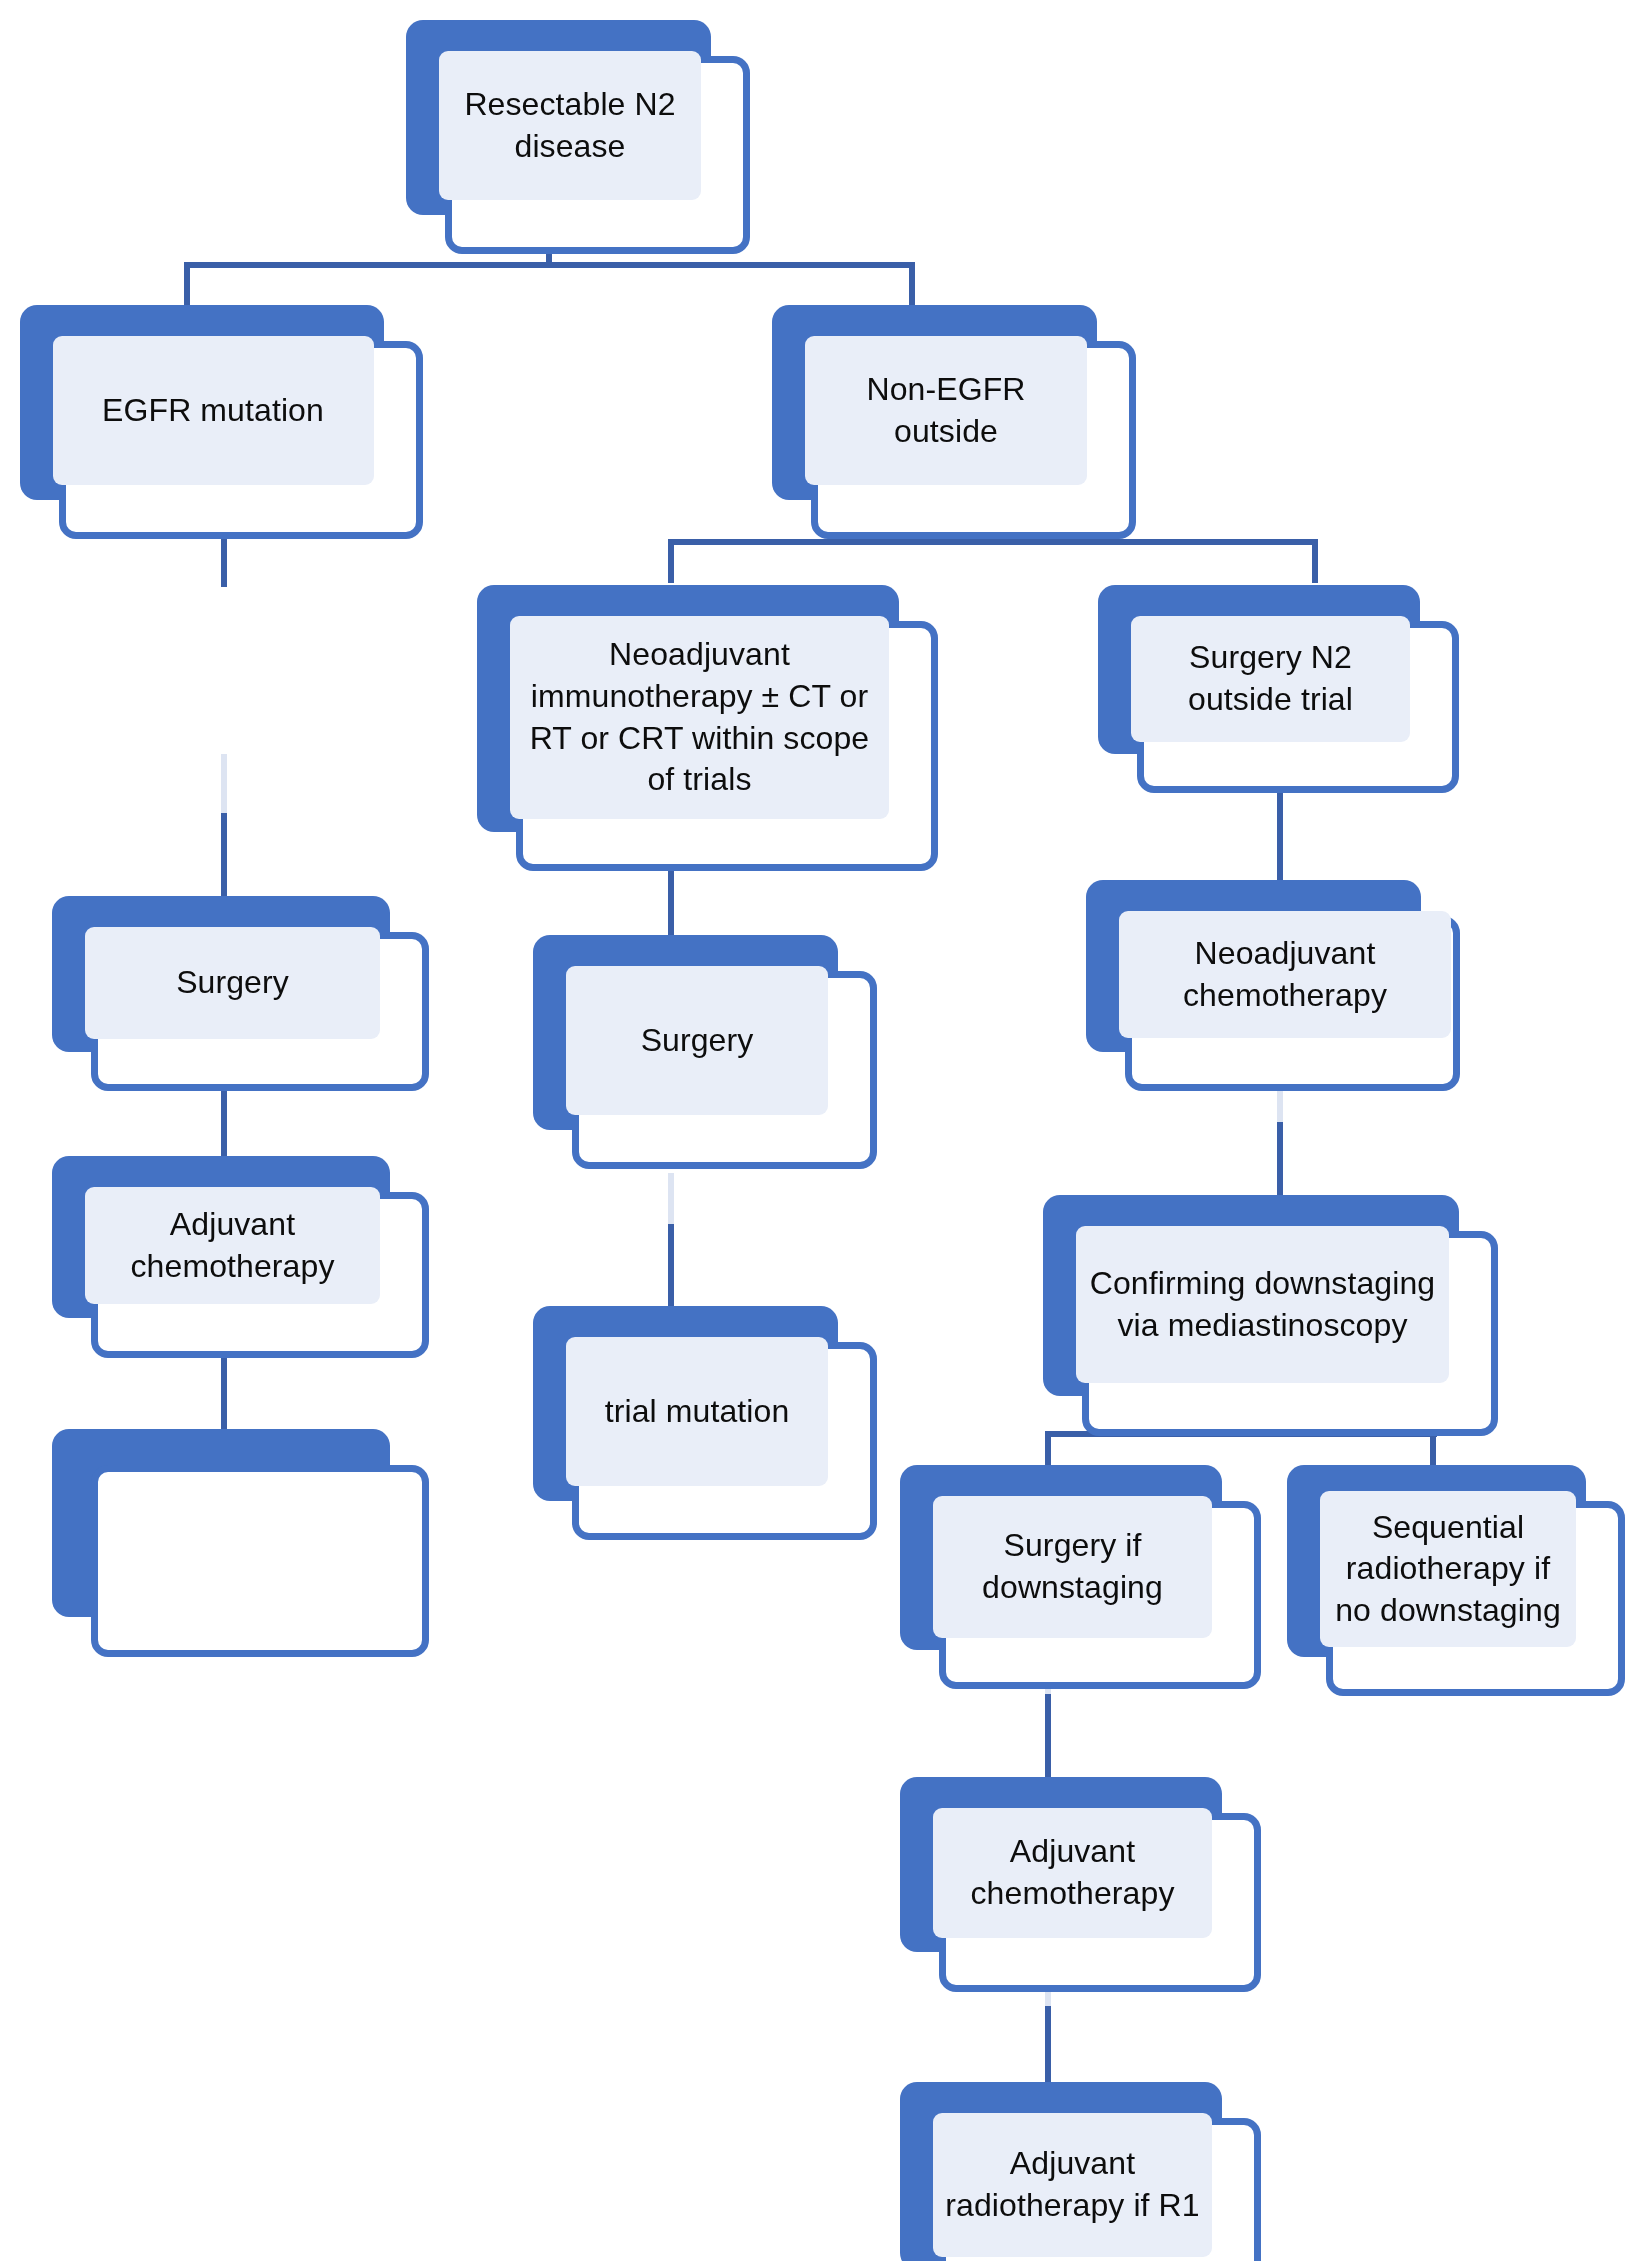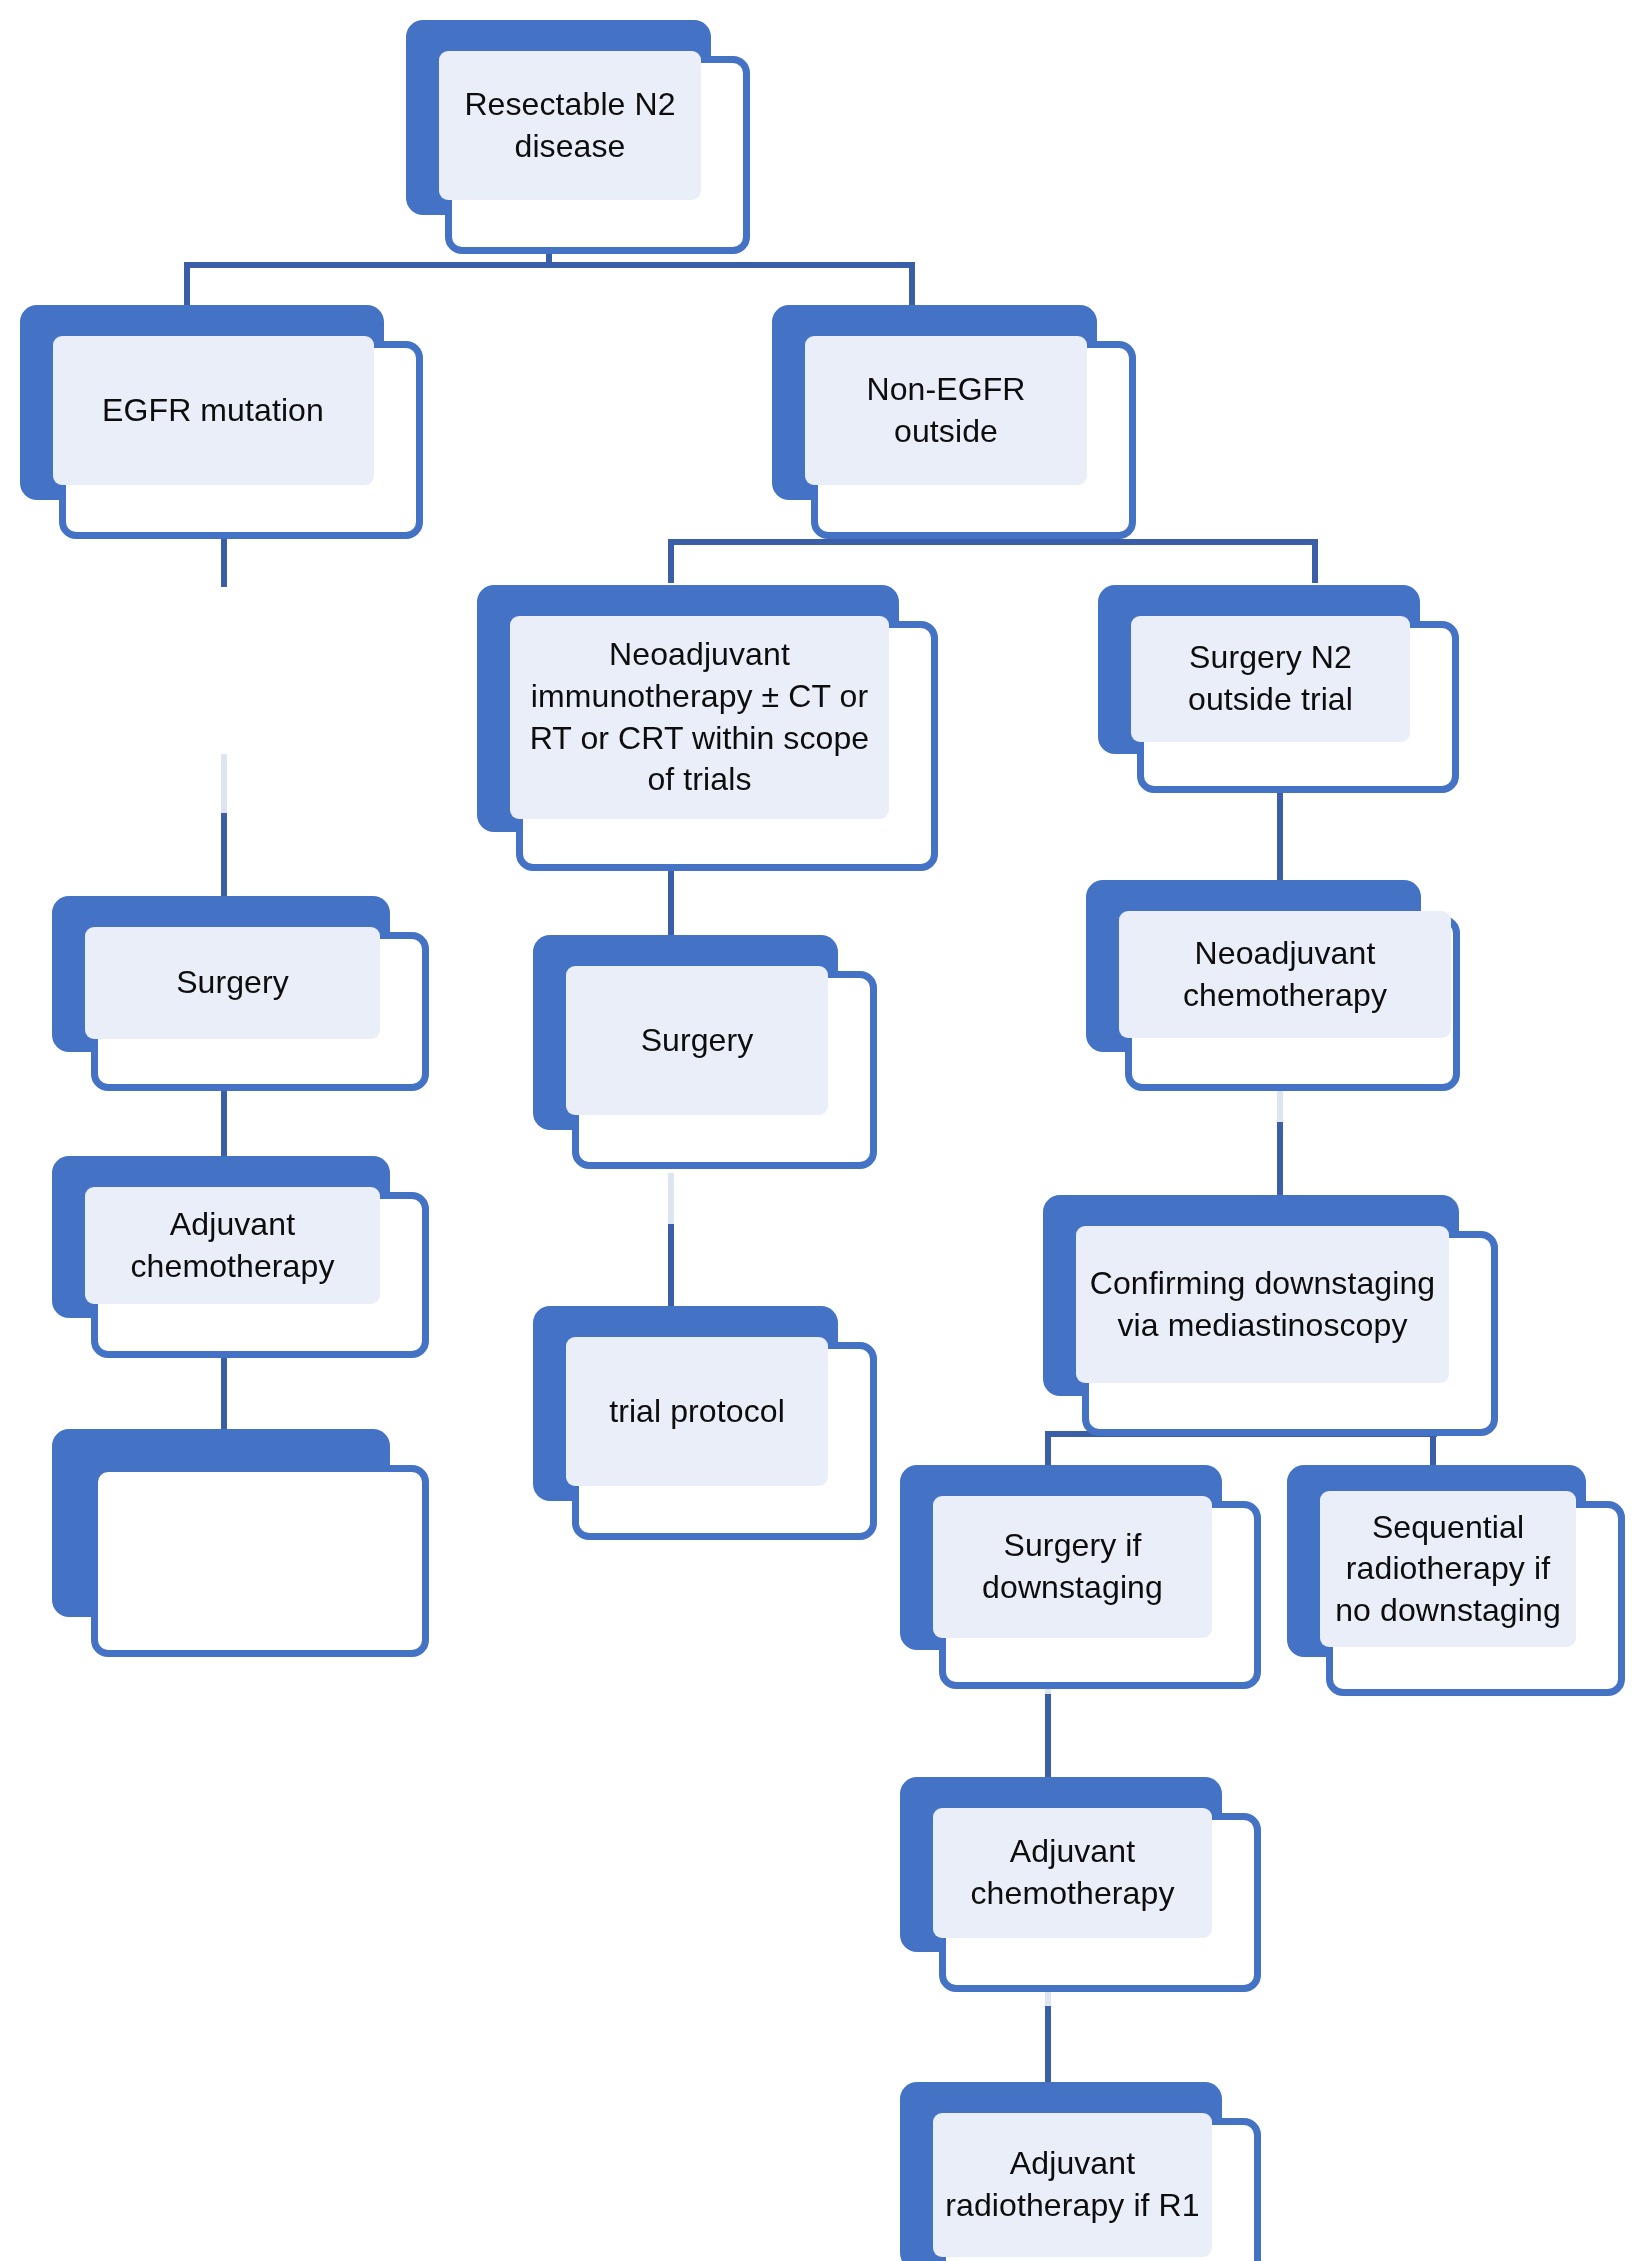--- a/index.html
+++ b/index.html
@@ -159,21 +159,21 @@
     <div class="card" style="left:39px;top:36px;width:305px;height:198px;"></div>
     <div class="inner" style="left:33px;top:31px;width:262px;height:149px;">
       <span>Surgery</span>
     </div>
   </div>
 
   <div class="node" style="left:533px;top:1306px;width:344px;height:234px;">
     <div class="shadow" style="width:305px;height:195px;"></div>
     <div class="card" style="left:39px;top:36px;width:305px;height:198px;"></div>
     <div class="inner" style="left:33px;top:31px;width:262px;height:149px;">
-      <span>trial protocol</span>
+      <span>trial mutation</span>
     </div>
   </div>
 
   <div class="node" style="left:1098px;top:585px;width:361px;height:208px;">
     <div class="shadow" style="width:322px;height:169px;"></div>
     <div class="card" style="left:39px;top:36px;width:322px;height:172px;"></div>
     <div class="inner" style="left:33px;top:31px;width:279px;height:126px;">
       <span>Surgery N2 outside trial</span>
     </div>
   </div>

